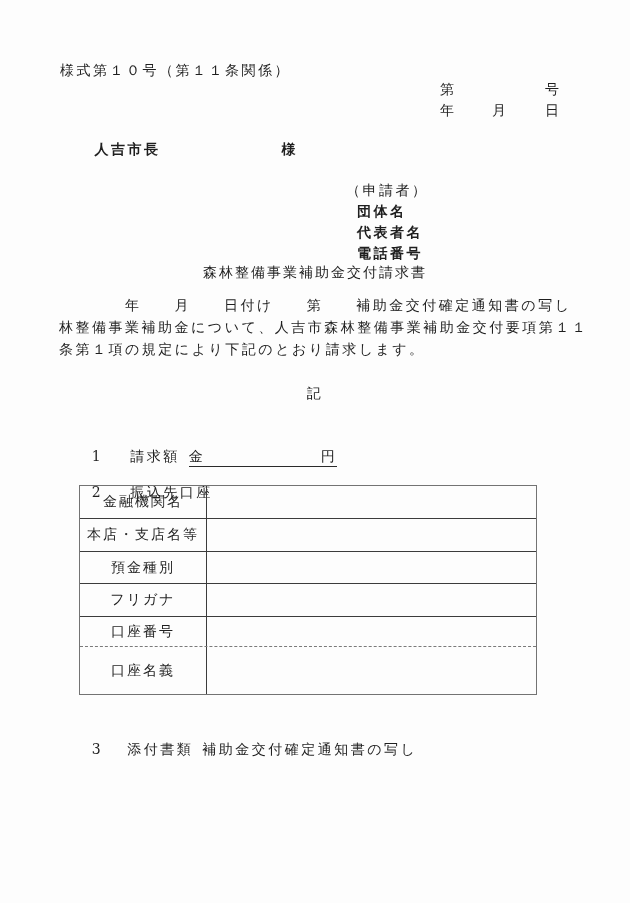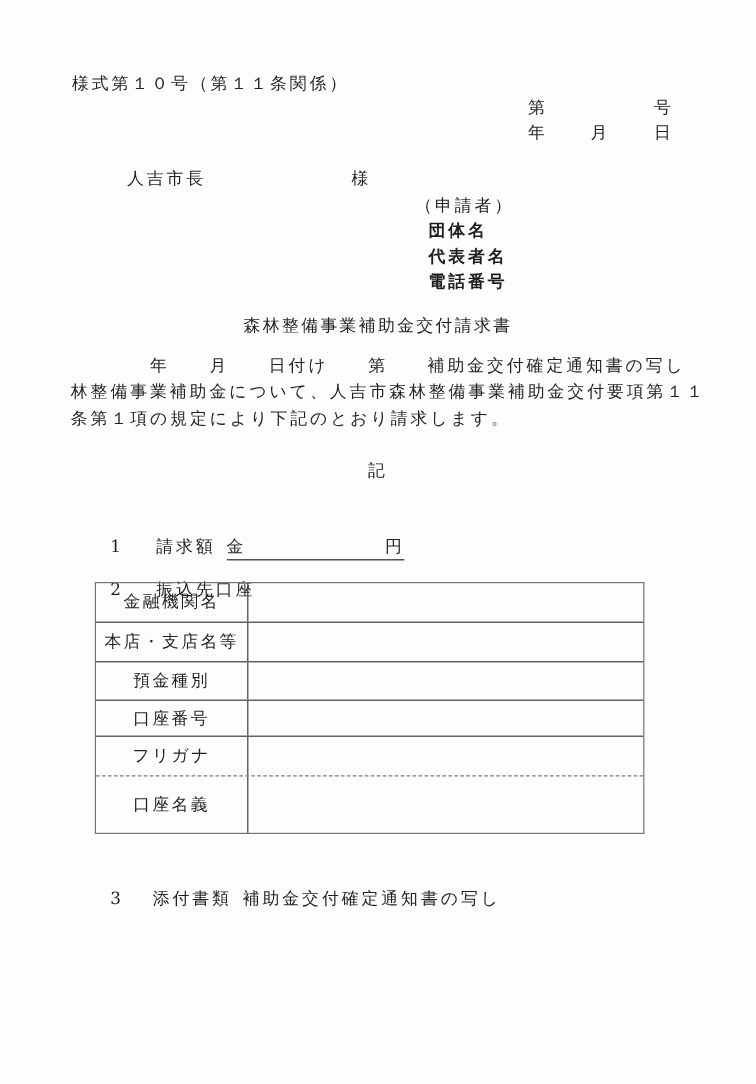--- a/index.html
+++ b/index.html
@@ -18,25 +18,25 @@
 
   
   .hdr-block { position: absolute; left: 440px; top: 81px; width: 130px; }
   .hdr-line { position: relative; height: 21px; }
   .hdr-line span { position: absolute; top: 0; white-space: pre; }
   .pos-0   { left: 0; }
   .pos-mid { left: 52px; }
   .pos-end { left: 105px; }
 
   
-  .addressee { position: absolute; left: 78px; top: 119px; white-space: pre; line-height: 20px; }
+  .addressee { position: absolute; left: 65px; top: 119px; white-space: pre; line-height: 20px; font-weight: bold; }
   .addressee .honorific { margin-left: 121px; }
 
   
-  .applicant { position: absolute; left: 346px; top: 162px; line-height: 21px; }
+  .applicant { position: absolute; left: 346px; top: 180px; line-height: 21px; }
   .applicant .field { margin-left: 11px; font-weight: bold; }
 
   
   .center-line { position: absolute; left: 0; width: 100%; text-align: center; white-space: pre; line-height: 20px; }
   .doc-title { top: 262px; letter-spacing: 2px; }
   .record-marker { top: 383px; }
 
   
   .body-para { position: absolute; left: 59px; top: 294px; width: 520px; line-height: 22px; }
   .body-para div { white-space: pre; }
@@ -136,26 +136,26 @@
       <div class="acct-value"></div>
     </div>
     <div class="acct-row r2">
       <div class="acct-label">本店・支店名等</div>
       <div class="acct-value"></div>
     </div>
     <div class="acct-row r3">
       <div class="acct-label">預金種別</div>
       <div class="acct-value"></div>
     </div>
+    <div class="acct-row r5">
+      <div class="acct-label">フリガナ</div>
+      <div class="acct-value"></div>
+    </div>
     <div class="acct-row r4">
       <div class="acct-label">口座番号</div>
-      <div class="acct-value"></div>
-    </div>
-    <div class="acct-row r5">
-      <div class="acct-label">フリガナ</div>
       <div class="acct-value"></div>
     </div>
     <div class="acct-row r6 dashed-top">
       <div class="acct-label">口座名義</div>
       <div class="acct-value"></div>
     </div>
   </div>
 
   <div class="item item-3">
     <span>3</span><span class="lbl">添付書類</span><span class="val">補助金交付確定通知書の写し</span>

